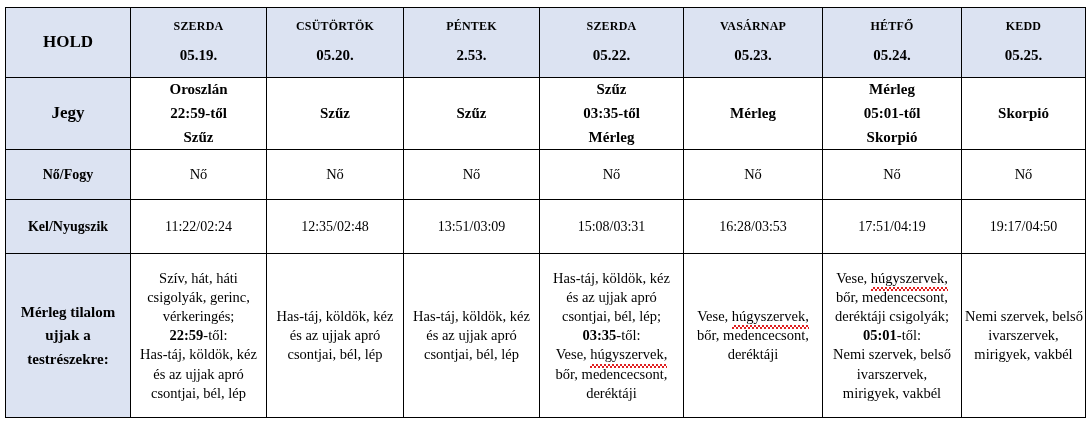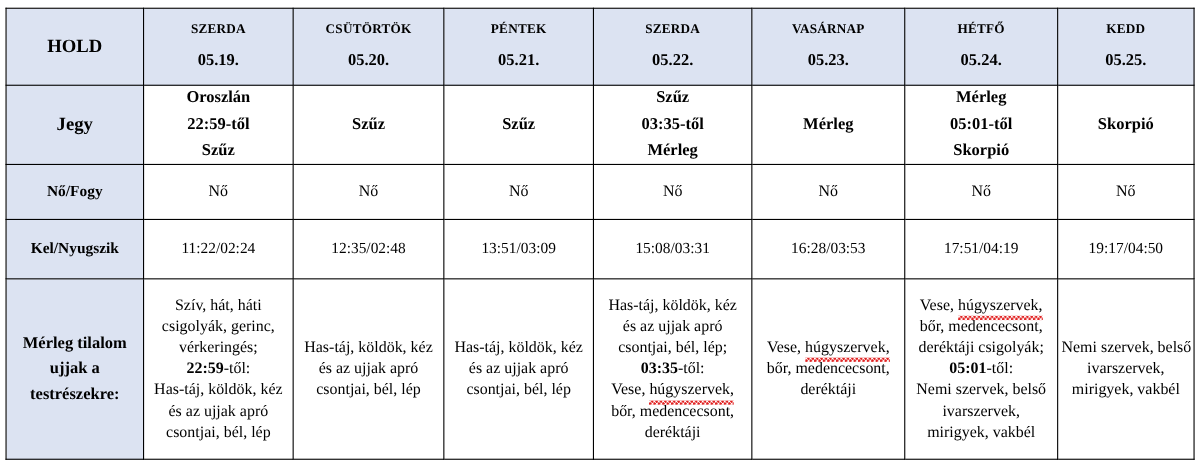--- a/index.html
+++ b/index.html
@@ -148,21 +148,21 @@
         <td class="dayhead">
           <span class="dayname">SZERDA</span>
           <span class="daydate">05.19.</span>
         </td>
         <td class="dayhead">
           <span class="dayname">CSÜTÖRTÖK</span>
           <span class="daydate">05.20.</span>
         </td>
         <td class="dayhead">
           <span class="dayname">PÉNTEK</span>
-          <span class="daydate">05.21.</span>
+          <span class="daydate">2.53.</span>
         </td>
         <td class="dayhead">
           <span class="dayname">SZERDA</span>
           <span class="daydate">05.22.</span>
         </td>
         <td class="dayhead">
           <span class="dayname">VASÁRNAP</span>
           <span class="daydate">05.23.</span>
         </td>
         <td class="dayhead">

